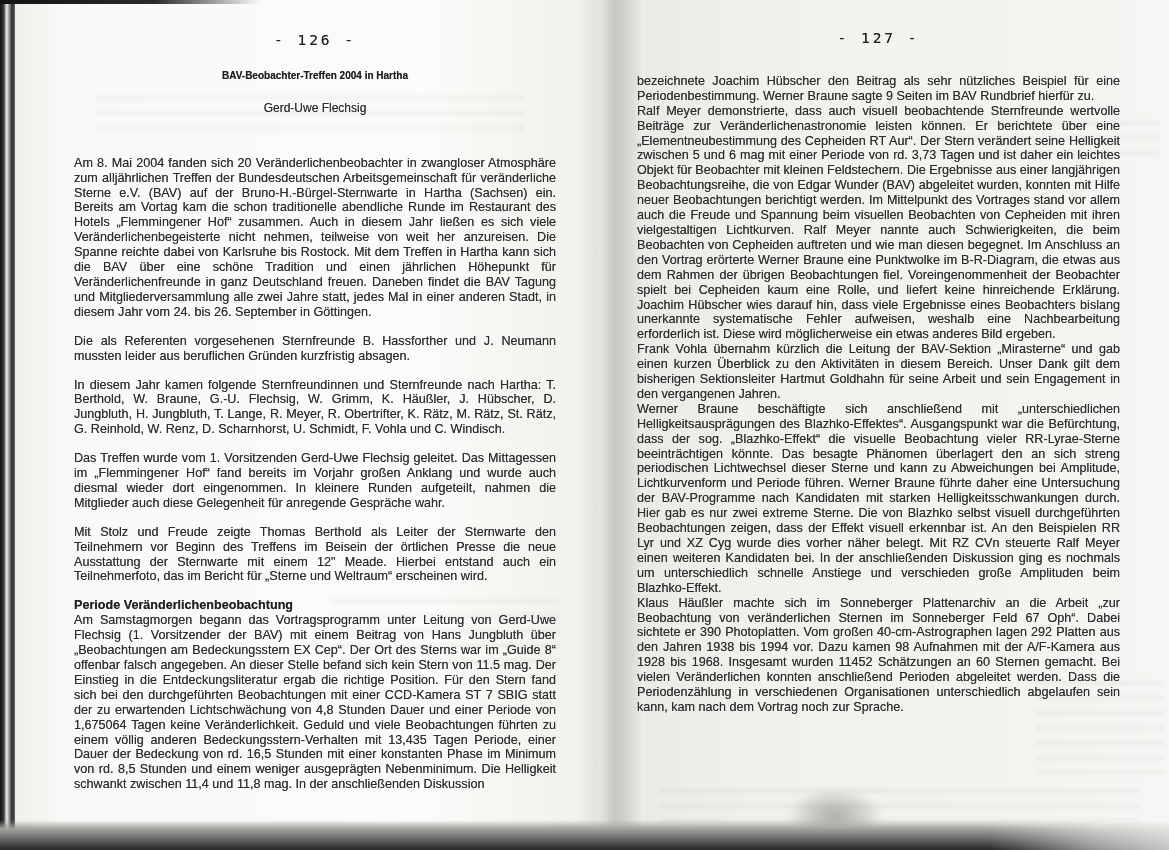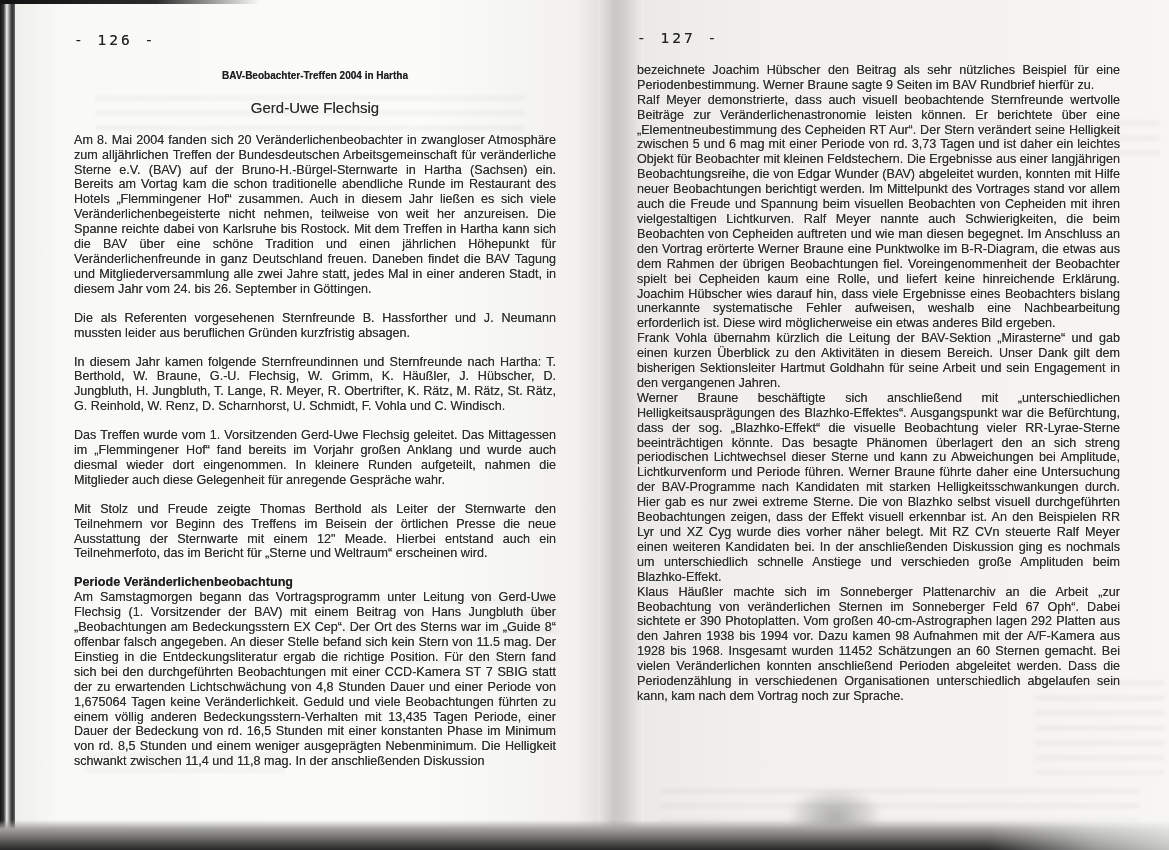--- a/index.html
+++ b/index.html
@@ -54,31 +54,31 @@
   }
   
   .col{
     position:absolute;top:0;color:#2d2d2d;
     font-size:12.6px;line-height:14.9px;
     text-shadow:0 0 .5px rgba(60,60,60,.75);
   }
   .col-left{left:74px;width:482px;padding-top:33px;}
   .col-right{left:637px;width:483px;padding-top:31px;}
   .page-num{
-    text-align:left;
+    text-align:center;
     font-family:"DejaVu Sans Mono","Liberation Mono",monospace;
     font-size:14.5px;letter-spacing:3px;color:#222;
     margin-bottom:21px;
   }
   .doc-title{
     text-align:center;font-weight:bold;font-size:10px;color:#1f1f1f;
     margin-bottom:17px;
   }
   .doc-author{
-    text-align:center;font-size:15px;margin-bottom:17px;
+    text-align:center;font-size:12px;margin-bottom:40px;
   }
   .para{
     text-align:justify;margin:0 0 14px 0;
   }
   .para-flow{ 
     text-align:justify;margin:0;
   }
   .sec-heading{
     font-weight:bold;color:#1f1f1f;margin:14px 0 0 0;
   }
@@ -109,21 +109,21 @@
     <p class="para">Am 8. Mai 2004 fanden sich 20 Veränderlichenbeobachter in zwangloser Atmosphäre zum alljährlichen Treffen der Bundesdeutschen Arbeitsgemeinschaft für veränderliche Sterne e.V. (BAV) auf der Bruno-H.-Bürgel-Sternwarte in Hartha (Sachsen) ein. Bereits am Vortag kam die schon traditionelle abendliche Runde im Restaurant des Hotels „Flemmingener Hof“ zusammen. Auch in diesem Jahr ließen es sich viele Veränderlichenbegeisterte nicht nehmen, teilweise von weit her anzureisen. Die Spanne reichte dabei von Karlsruhe bis Rostock. Mit dem Treffen in Hartha kann sich die BAV über eine schöne Tradition und einen jährlichen Höhepunkt für Veränderlichenfreunde in ganz Deutschland freuen. Daneben findet die BAV Tagung und Mitgliederversammlung alle zwei Jahre statt, jedes Mal in einer anderen Stadt, in diesem Jahr vom 24. bis 26. September in Göttingen.</p>
     <p class="para">Die als Referenten vorgesehenen Sternfreunde B. Hassforther und J. Neumann mussten leider aus beruflichen Gründen kurzfristig absagen.</p>
     <p class="para">In diesem Jahr kamen folgende Sternfreundinnen und Sternfreunde nach Hartha: T. Berthold, W. Braune, G.-U. Flechsig, W. Grimm, K. Häußler, J. Hübscher, D. Jungbluth, H. Jungbluth, T. Lange, R. Meyer, R. Obertrifter, K. Rätz, M. Rätz, St. Rätz, G. Reinhold, W. Renz, D. Scharnhorst, U. Schmidt, F. Vohla und C. Windisch.</p>
     <p class="para">Das Treffen wurde vom 1. Vorsitzenden Gerd-Uwe Flechsig geleitet. Das Mittagessen im „Flemmingener Hof“ fand bereits im Vorjahr großen Anklang und wurde auch diesmal wieder dort eingenommen. In kleinere Runden aufgeteilt, nahmen die Mitglieder auch diese Gelegenheit für anregende Gespräche wahr.</p>
     <p class="para">Mit Stolz und Freude zeigte Thomas Berthold als Leiter der Sternwarte den Teilnehmern vor Beginn des Treffens im Beisein der örtlichen Presse die neue Ausstattung der Sternwarte mit einem 12" Meade. Hierbei entstand auch ein Teilnehmerfoto, das im Bericht für „Sterne und Weltraum“ erscheinen wird.</p>
     <div class="sec-heading" style="margin-top:0;">Periode Veränderlichenbeobachtung</div>
     <p class="para-flow">Am Samstagmorgen begann das Vortragsprogramm unter Leitung von Gerd-Uwe Flechsig (1. Vorsitzender der BAV) mit einem Beitrag von Hans Jungbluth über „Beobachtungen am Bedeckungsstern EX Cep“. Der Ort des Sterns war im „Guide 8“ offenbar falsch angegeben. An dieser Stelle befand sich kein Stern von 11.5 mag. Der Einstieg in die Entdeckungsliteratur ergab die richtige Position. Für den Stern fand sich bei den durchgeführten Beobachtungen mit einer CCD-Kamera ST 7 SBIG statt der zu erwartenden Lichtschwächung von 4,8 Stunden Dauer und einer Periode von 1,675064 Tagen keine Veränderlichkeit. Geduld und viele Beobachtungen führten zu einem völlig anderen Bedeckungsstern-Verhalten mit 13,435 Tagen Periode, einer Dauer der Bedeckung von rd. 16,5 Stunden mit einer konstanten Phase im Minimum von rd. 8,5 Stunden und einem weniger ausgeprägten Nebenminimum. Die Helligkeit schwankt zwischen 11,4 und 11,8 mag. In der anschließenden Diskussion</p>
   </div>
 
   <div class="col col-right">
-    <div class="page-num" style="margin-bottom:17px;">- 127 -</div>
+    <div class="page-num" style="margin-bottom:28px;">- 127 -</div>
     <p class="para-flow">bezeichnete Joachim Hübscher den Beitrag als sehr nützliches Beispiel für eine Periodenbestimmung. Werner Braune sagte 9 Seiten im BAV Rundbrief hierfür zu.</p>
     <p class="para-flow">Ralf Meyer demonstrierte, dass auch visuell beobachtende Sternfreunde wertvolle Beiträge zur Veränderlichenastronomie leisten können. Er berichtete über eine „Elementneubestimmung des Cepheiden RT Aur“. Der Stern verändert seine Helligkeit zwischen 5 und 6 mag mit einer Periode von rd. 3,73 Tagen und ist daher ein leichtes Objekt für Beobachter mit kleinen Feldstechern. Die Ergebnisse aus einer langjährigen Beobachtungsreihe, die von Edgar Wunder (BAV) abgeleitet wurden, konnten mit Hilfe neuer Beobachtungen berichtigt werden. Im Mittelpunkt des Vortrages stand vor allem auch die Freude und Spannung beim visuellen Beobachten von Cepheiden mit ihren vielgestaltigen Lichtkurven. Ralf Meyer nannte auch Schwierigkeiten, die beim Beobachten von Cepheiden auftreten und wie man diesen begegnet. Im Anschluss an den Vortrag erörterte Werner Braune eine Punktwolke im B-R-Diagram, die etwas aus dem Rahmen der übrigen Beobachtungen fiel. Voreingenommenheit der Beobachter spielt bei Cepheiden kaum eine Rolle, und liefert keine hinreichende Erklärung. Joachim Hübscher wies darauf hin, dass viele Ergebnisse eines Beobachters bislang unerkannte systematische Fehler aufweisen, weshalb eine Nachbearbeitung erforderlich ist. Diese wird möglicherweise ein etwas anderes Bild ergeben.</p>
     <p class="para-flow">Frank Vohla übernahm kürzlich die Leitung der BAV-Sektion „Mirasterne“ und gab einen kurzen Überblick zu den Aktivitäten in diesem Bereich. Unser Dank gilt dem bisherigen Sektionsleiter Hartmut Goldhahn für seine Arbeit und sein Engagement in den vergangenen Jahren.</p>
     <p class="para-flow">Werner Braune beschäftigte sich anschließend mit „unterschiedlichen Helligkeitsausprägungen des Blazhko-Effektes“. Ausgangspunkt war die Befürchtung, dass der sog. „Blazhko-Effekt“ die visuelle Beobachtung vieler RR-Lyrae-Sterne beeinträchtigen könnte. Das besagte Phänomen überlagert den an sich streng periodischen Lichtwechsel dieser Sterne und kann zu Abweichungen bei Amplitude, Lichtkurvenform und Periode führen. Werner Braune führte daher eine Untersuchung der BAV-Programme nach Kandidaten mit starken Helligkeitsschwankungen durch. Hier gab es nur zwei extreme Sterne. Die von Blazhko selbst visuell durchgeführten Beobachtungen zeigen, dass der Effekt visuell erkennbar ist. An den Beispielen RR Lyr und XZ Cyg wurde dies vorher näher belegt. Mit RZ CVn steuerte Ralf Meyer einen weiteren Kandidaten bei. In der anschließenden Diskussion ging es nochmals um unterschiedlich schnelle Anstiege und verschieden große Amplituden beim Blazhko-Effekt.</p>
     <p class="para-flow">Klaus Häußler machte sich im Sonneberger Plattenarchiv an die Arbeit „zur Beobachtung von veränderlichen Sternen im Sonneberger Feld 67 Oph“. Dabei sichtete er 390 Photoplatten. Vom großen 40-cm-Astrographen lagen 292 Platten aus den Jahren 1938 bis 1994 vor. Dazu kamen 98 Aufnahmen mit der A/F-Kamera aus 1928 bis 1968. Insgesamt wurden 11452 Schätzungen an 60 Sternen gemacht. Bei vielen Veränderlichen konnten anschließend Perioden abgeleitet werden. Dass die Periodenzählung in verschiedenen Organisationen unterschiedlich abgelaufen sein kann, kam nach dem Vortrag noch zur Sprache.</p>
   </div>
 
   <div class="curl-shadow"></div>
   <div class="bottom-band"></div>
   <div class="bottom-band-fade"></div>

